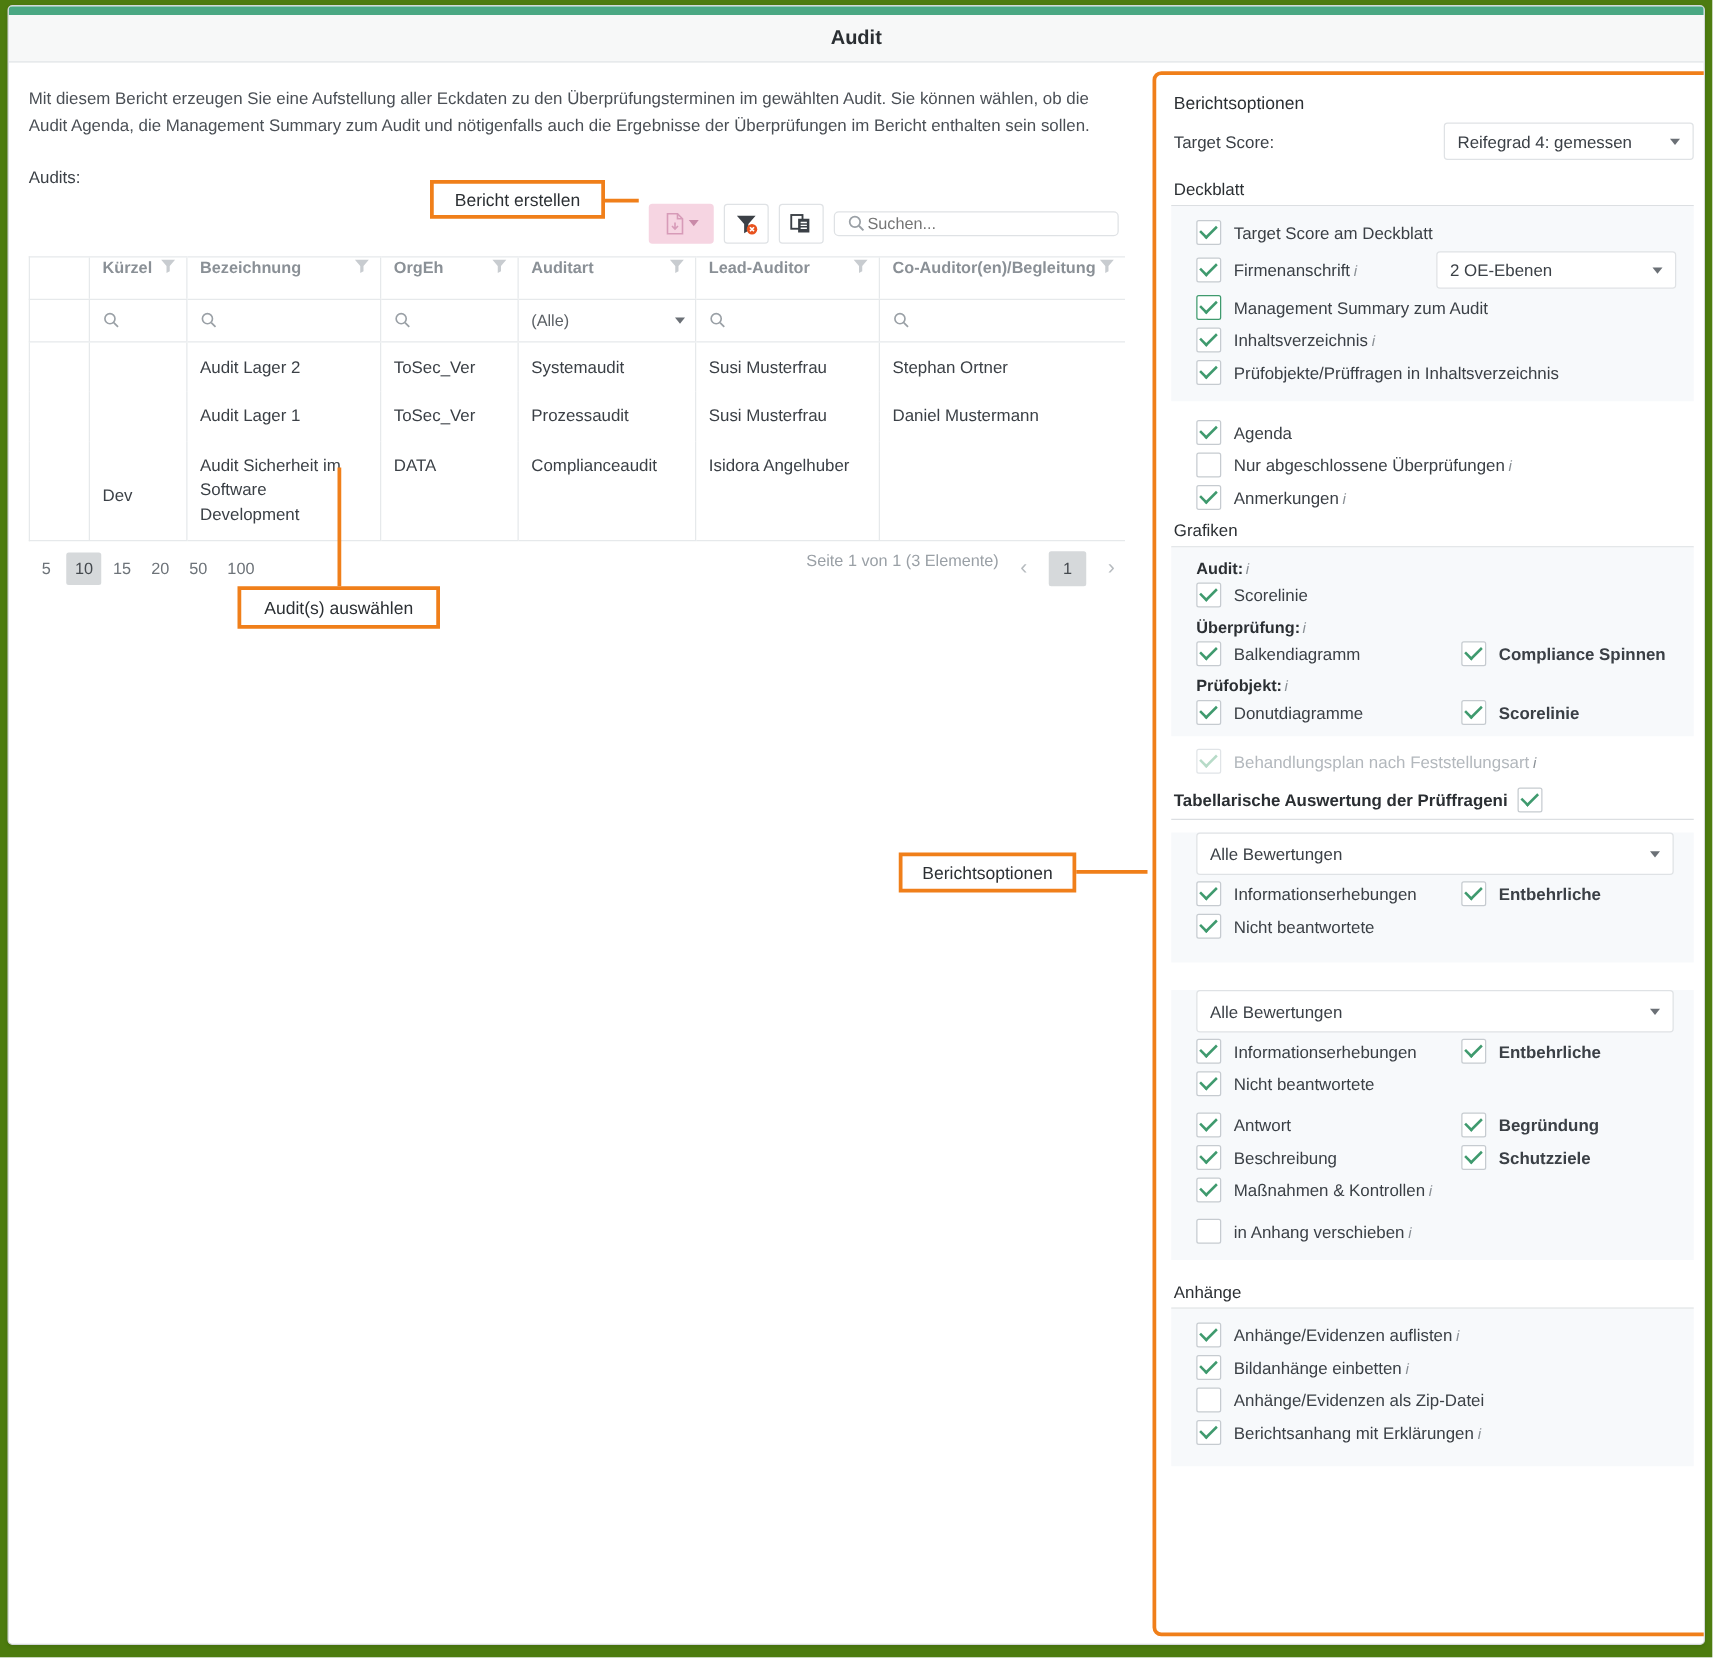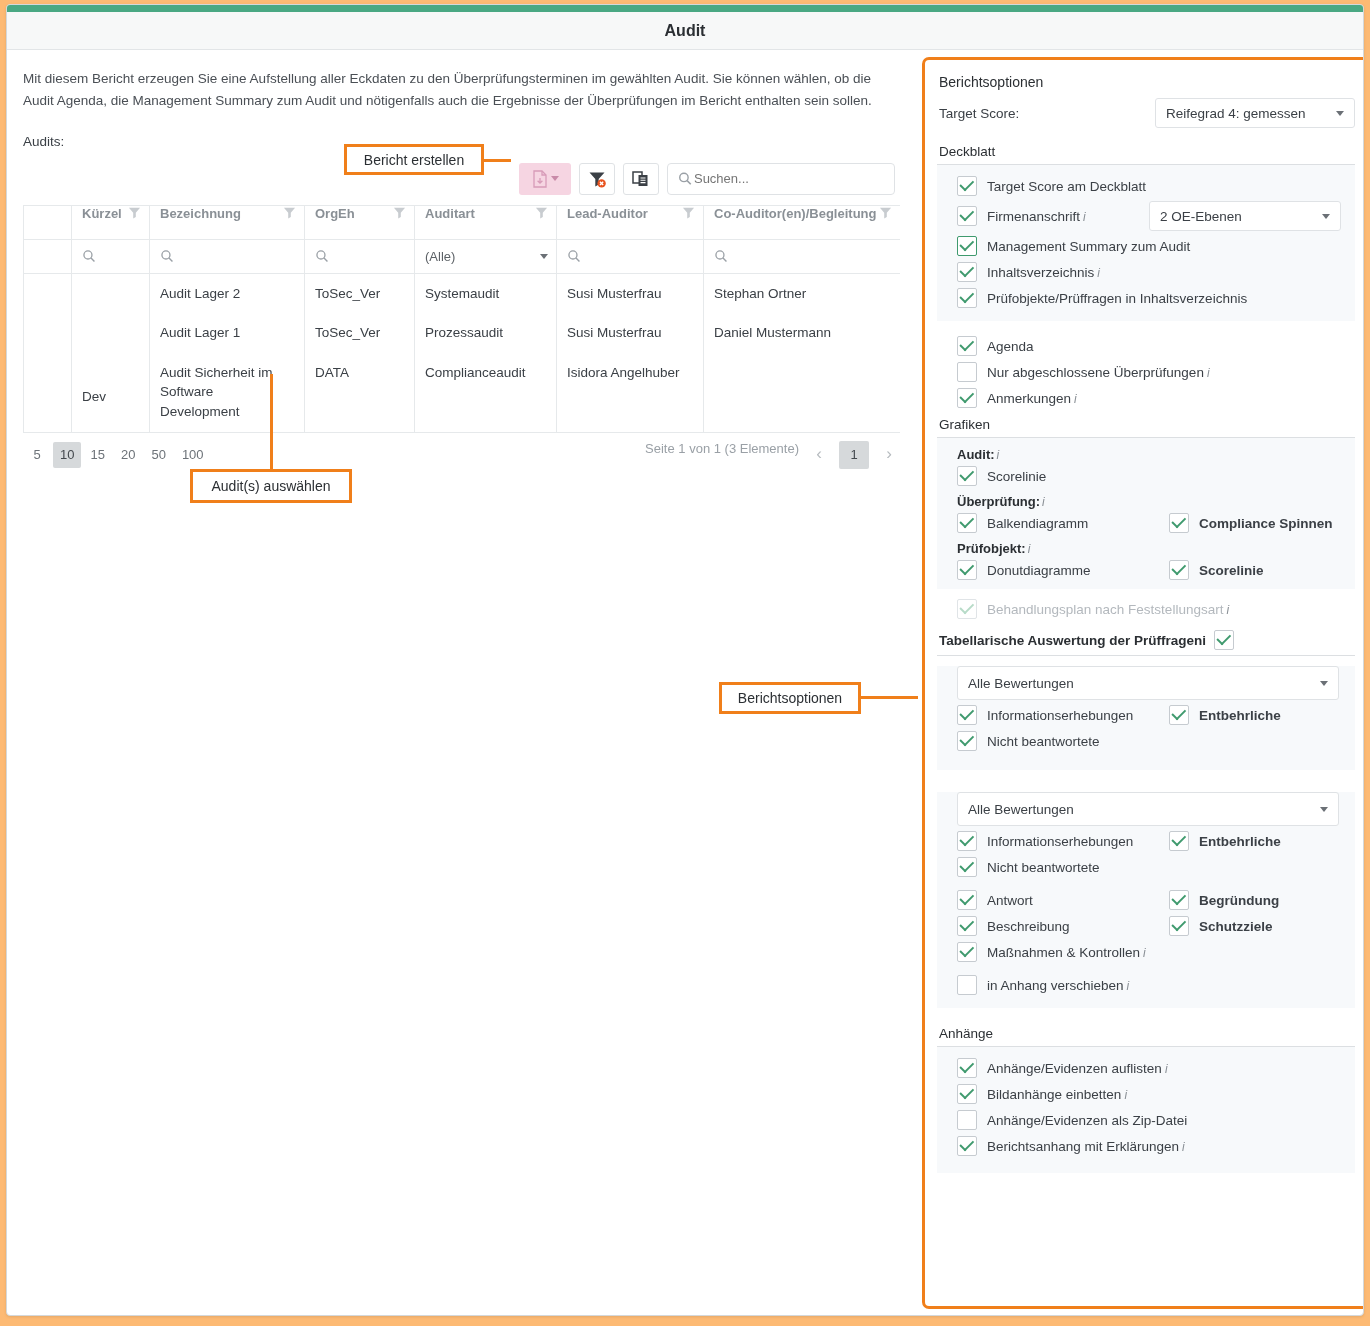--- a/index.html
+++ b/index.html
@@ -5,21 +5,21 @@
   * { box-sizing: border-box; }
   html, body {
     margin: 0; padding: 0;
     background: #eceff1;
     font-family: "Liberation Sans", sans-serif;
   }
   #page {
     position: relative;
     width: 1370px;
     height: 1326px;
-    background: #fdba74;
+    background: #4d7c0f;
     overflow: hidden;
   }
   .window {
     position: absolute;
     left: 6px; top: 4px;
     width: 1358px; height: 1312px;
     background: #ffffff;
     border: 1px solid #d4d8da;
     border-radius: 4px;
     box-shadow: 0 1px 3px rgba(0,0,0,0.10);
@@ -84,21 +84,21 @@
     gap: 3px;
     cursor: pointer;
   }
   .caret-sm {
     width: 0; height: 0;
     border-left: 4px solid transparent;
     border-right: 4px solid transparent;
     border-top: 5px solid #c98aa8;
   }
   .searchbox {
-    width: 228px; height: 32px;
+    width: 228px; height: 20px;
     border: 1px solid #dfe2e5;
     border-radius: 4px;
     display: flex; align-items: center;
     padding: 0 10px; gap: 0;
     background: #fff;
   }
   .searchbox input {
     border: none; outline: none;
     font-size: 13px; color: #9aa0a6;
     font-family: "Liberation Sans", sans-serif;

